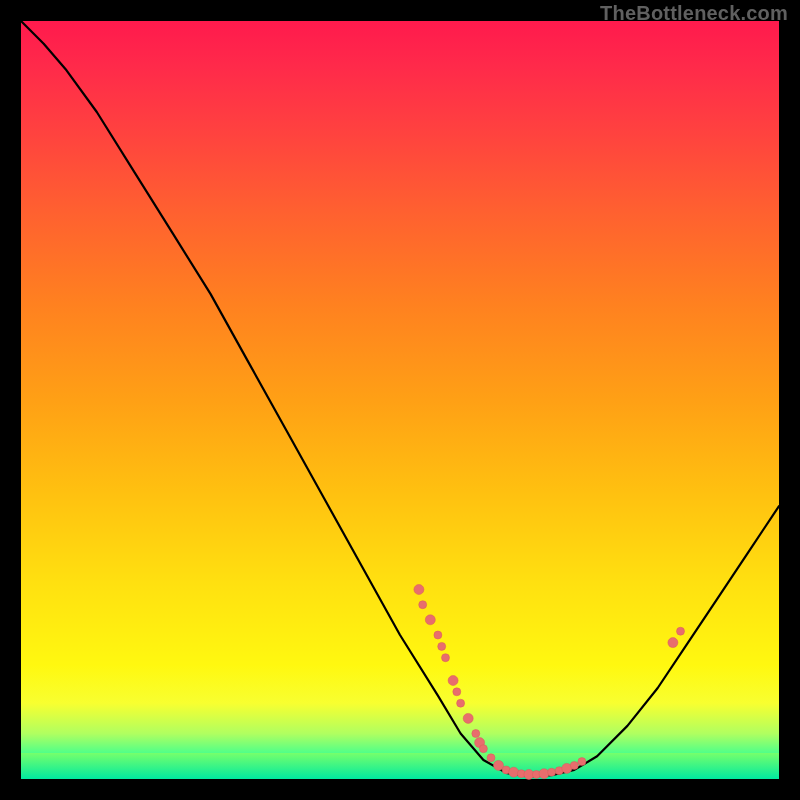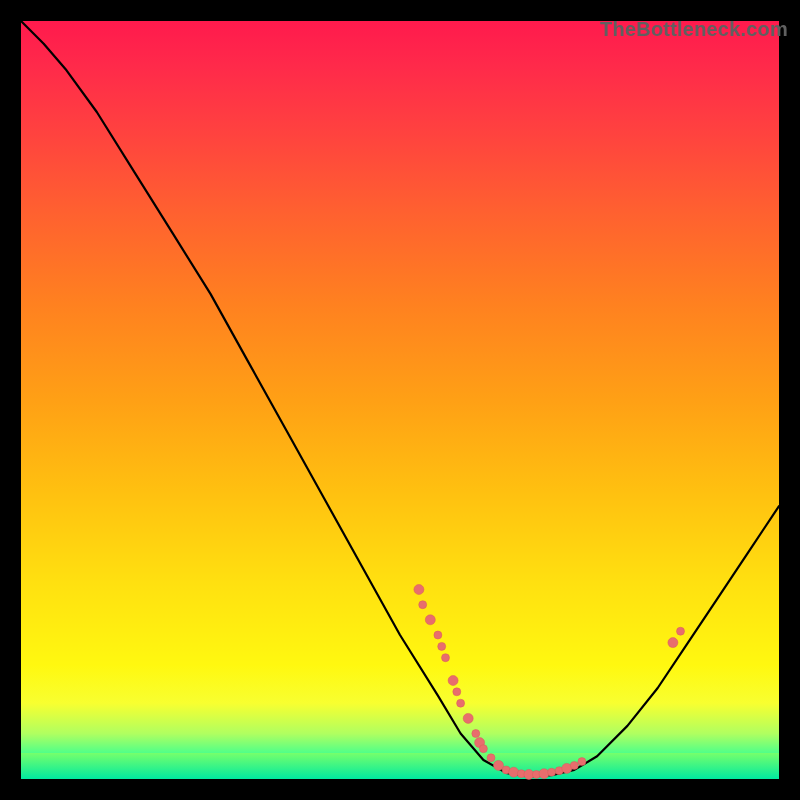--- a/index.html
+++ b/index.html
@@ -33,21 +33,20 @@
       #00e9a0 100%);
   }
   .watermark {
     position: absolute;
     top: 2px;
     right: 12px;
     color: #606060;
     font-size: 20px;
     font-weight: bold;
     letter-spacing: 0.2px;
-    margin-top: 16px;
   }
   svg.curve {
     position: absolute;
     left: 0;
     top: 0;
     width: 758px;
     height: 758px;
     overflow: visible;
   }
   .green-band {

